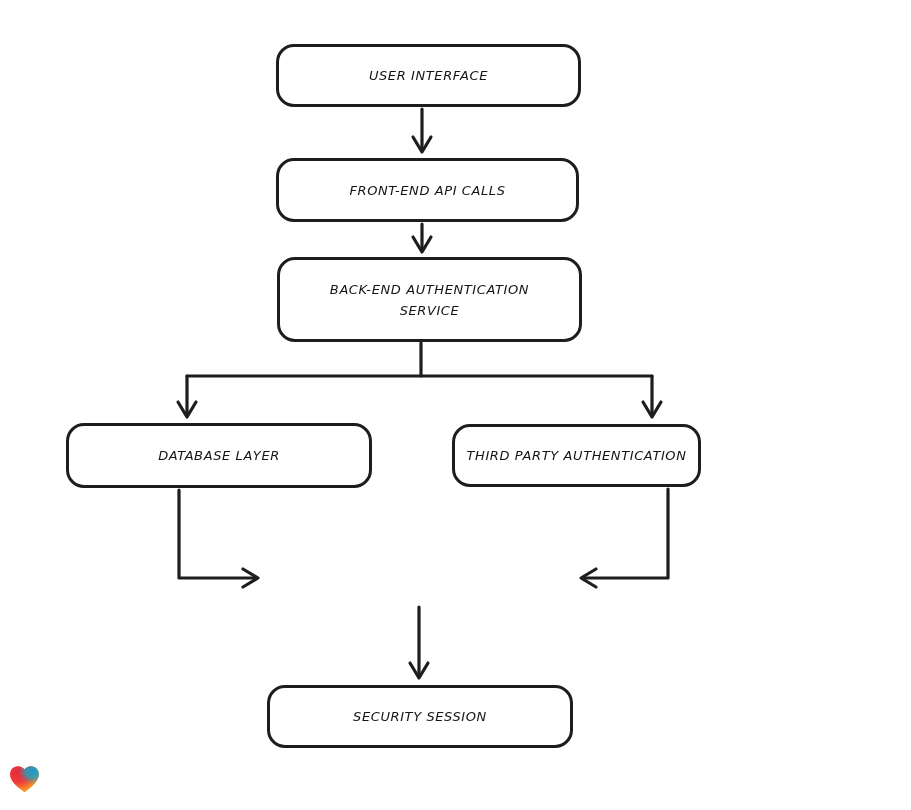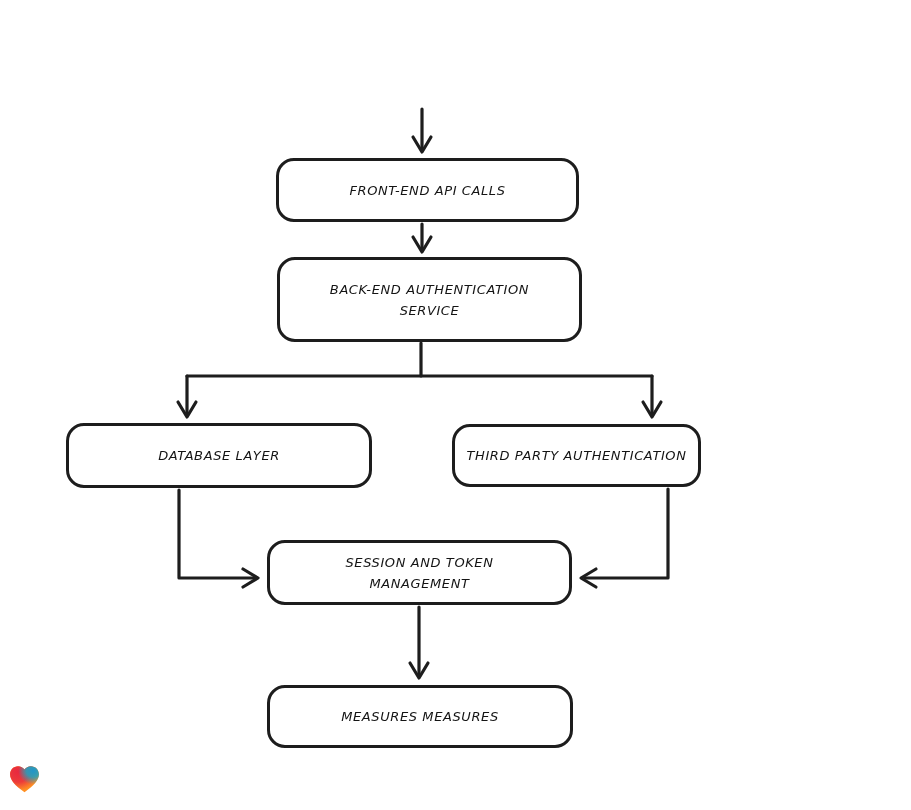--- a/index.html
+++ b/index.html
@@ -84,43 +84,43 @@
     <g>
       <path d="M668 489 L668 578 L585 578"></path>
       <polyline points="596,569 581,578 596,587"></polyline>
     </g>
     <g>
       <path d="M419 607 L419 676"></path>
       <polyline points="410,663 419,678 428,663"></polyline>
     </g>
   </svg>
 
+  <div class="node n1">
+    <span class="lbl">USER INTERFACE</span>
+  </div>
 
   <div class="node n2">
     <span class="lbl">FRONT-END API CALLS</span>
   </div>
 
   <div class="node n4">
     <span class="lbl">DATABASE LAYER</span>
   </div>
 
   <div class="node n3">
     <span class="lbl">BACK-END AUTHENTICATION SERVICE</span>
   </div>
 
   <div class="node n5">
     <span class="lbl">THIRD PARTY AUTHENTICATION</span>
   </div>
 
-  <div class="node n6">
-    <span class="lbl">SESSION AND TOKEN MANAGEMENT</span>
-  </div>
 
   <div class="node n7">
-    <span class="lbl">MEASURES MEASURES</span>
+    <span class="lbl">SECURITY SESSION</span>
   </div>
 
   <div class="logo">
     <svg viewBox="0 0 24 22" xmlns="http://www.w3.org/2000/svg" aria-hidden="true">
       <defs>
         <radialGradient id="hgRed" cx="0.28" cy="0.22" r="0.72">
           <stop offset="0%" stop-color="#e8283f"></stop>
           <stop offset="55%" stop-color="#e8283f" stop-opacity="0.82"></stop>
           <stop offset="100%" stop-color="#e8283f" stop-opacity="0"></stop>
         </radialGradient>

